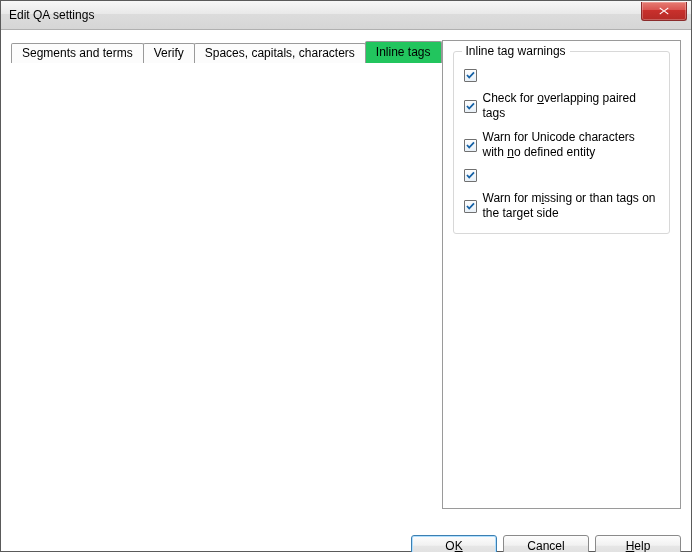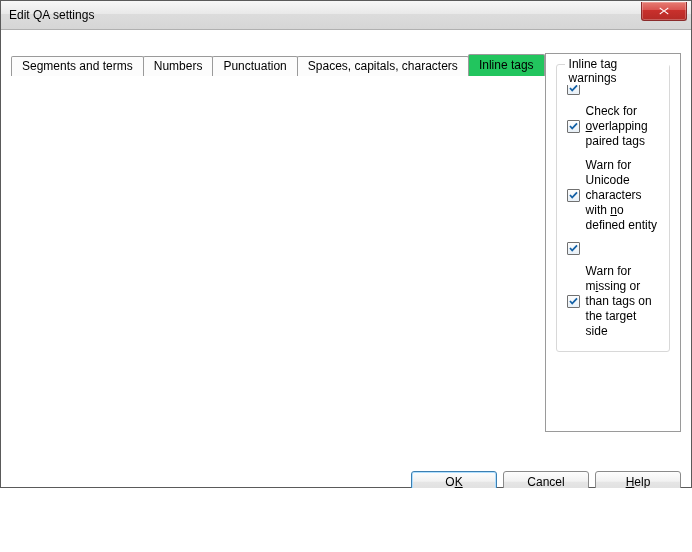--- a/index.html
+++ b/index.html
@@ -5,28 +5,27 @@
   html, body {
     margin: 0;
     padding: 0;
     font-family: "Segoe UI", Tahoma, sans-serif;
     font-size: 12px;
     background: #fff;
     color: #000;
   }
   .window {
     width: 692px;
-    height: 488px;
+    height: 552px;
     box-sizing: border-box;
     border: 1px solid #5a5a5a;
     background: #fff;
     position: relative;
     display: flex;
     flex-direction: column;
-    gap: 13px;
   }
   
   .titlebar {
     height: 28px;
     background: linear-gradient(to bottom, #f7f7f7 0%, #e9e9e9 45%, #dcdcdc 46%, #d6d6d6 100%);
     border-bottom: 1px solid #b0b0b0;
     display: flex;
     align-items: center;
     padding: 0 0 0 8px;
     position: relative;
@@ -192,22 +191,21 @@
           <path d="M1 0.5 L5 3.5 L9 0.5 L9.5 1.5 L6 4 L9.5 6.5 L9 7.5 L5 4.5 L1 7.5 L0.5 6.5 L4 4 L0.5 1.5 Z" fill="#fff"></path>
         </svg>
       </span>
     </div>
   </div>
 
   <div class="client">
 
     <div class="tabstrip">
       <div class="tab inactive"><span>Segments and terms</span></div>
-      <div class="tab inactive"><span>Numbers</span></div>
-      <div class="tab inactive"><span>Punctuation</span></div>
+      <div class="tab inactive"><span>Verify</span></div>
       <div class="tab inactive"><span>Spaces, capitals, characters</span></div>
       <div class="tab active"><span>Inline tags</span></div>
     </div>
 
     <div class="tabpage">
       <div class="groupbox">
         <div class="legend">Inline tag warnings</div>
 
         <div class="check-row">
           <span class="chkbox">

